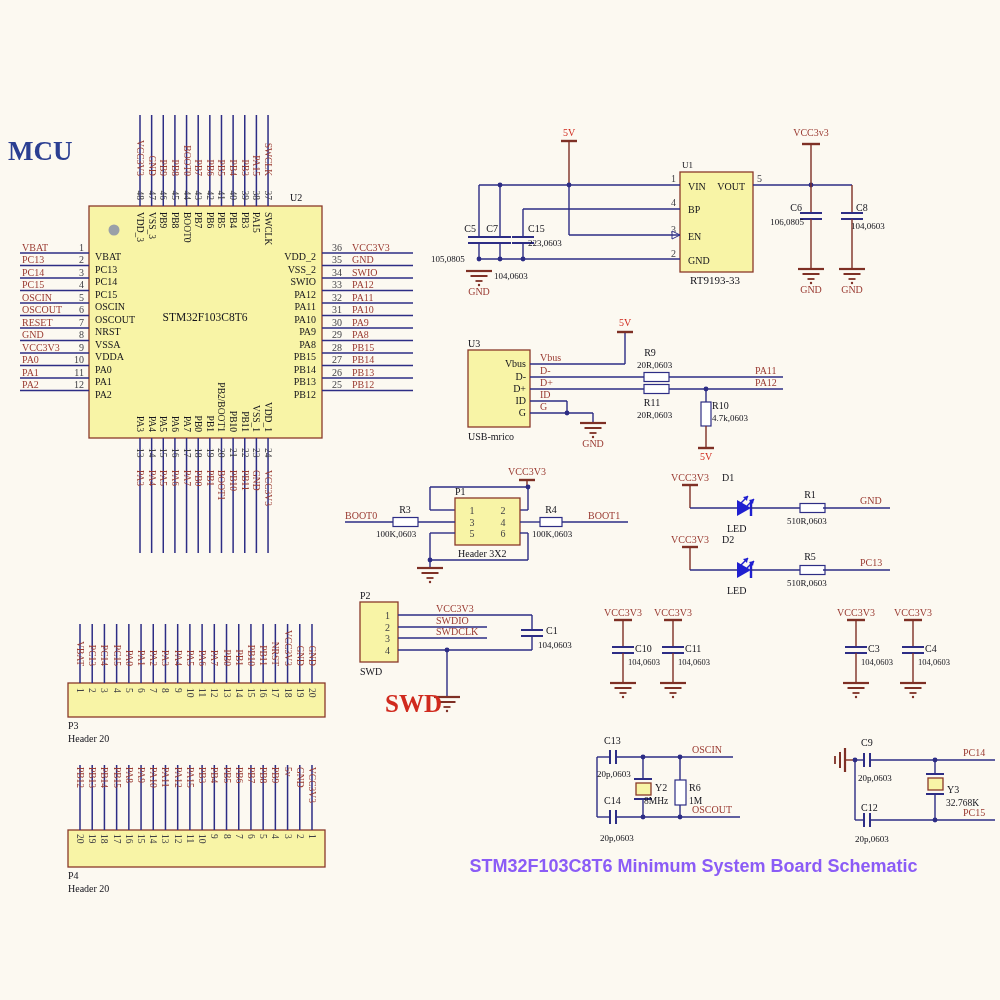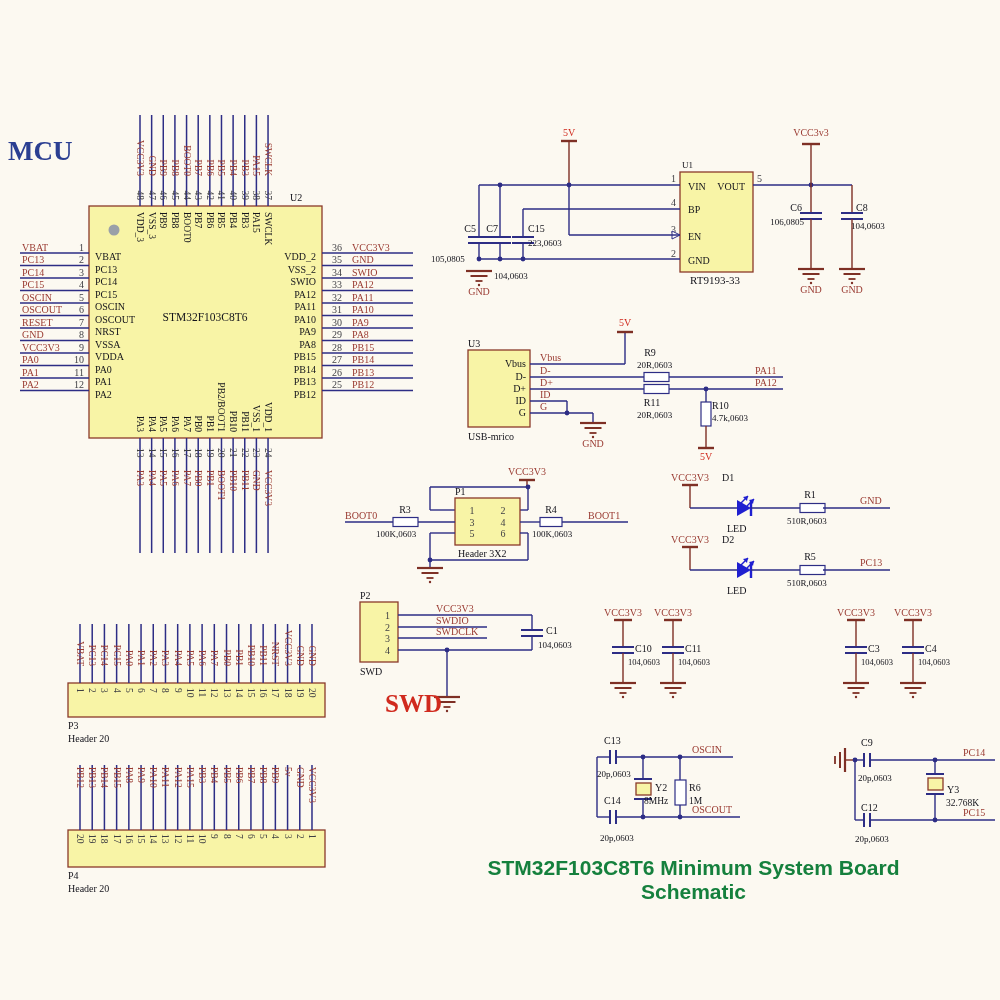--- a/index.html
+++ b/index.html
@@ -1,19 +1,19 @@
 <!DOCTYPE html>
 <html><head>
 <meta charset="utf-8">
 <style>
   html,body{margin:0;padding:0;background:#fcf9f1;width:1000px;height:1000px;overflow:hidden;}
   #stage{position:relative;width:1000px;height:1000px;background:#fcf9f1;font-family:"Liberation Serif",serif;}
   svg{position:absolute;left:0;top:0;}
   #title-bar{position:absolute;left:436px;top:856px;width:515px;text-align:center;
-    font-family:"Liberation Sans",sans-serif;font-weight:bold;font-size:21px;color:#15803d;}
+    font-family:"Liberation Sans",sans-serif;font-weight:bold;font-size:18px;color:#8b5cf6;}
   text{font-family:"Liberation Serif",serif;}
 </style>
 </head>
 <body>
 
 <div id="stage">
   <svg id="sch" width="1000" height="1000" viewBox="0 0 1000 1000">
       <text x="8" y="160" font-size="27" fill="#2b3f92" text-anchor="start" font-weight="bold">MCU</text>
       <rect x="89" y="206" width="233" height="232" fill="#f8f4a6" stroke="#8a3a2a" stroke-width="1.3"></rect>
       <circle cx="114" cy="230" r="5.5" fill="#9aa0a8"></circle>

